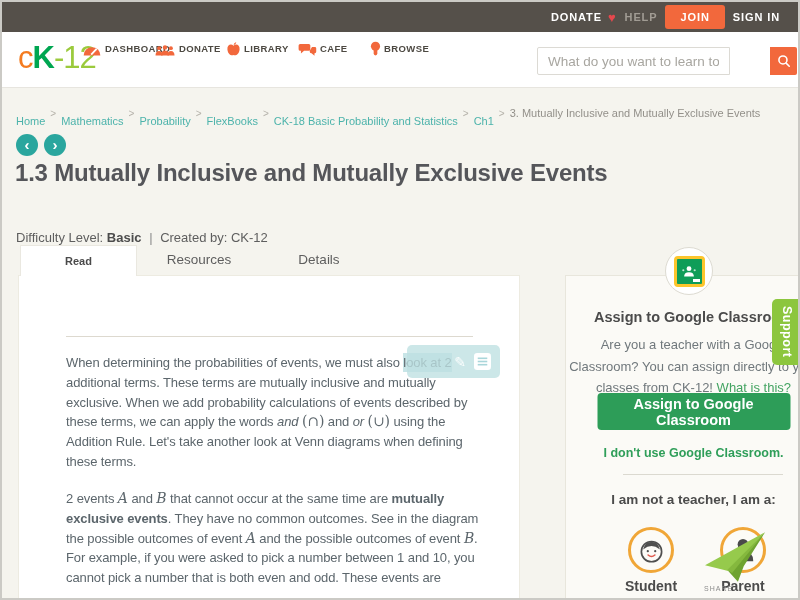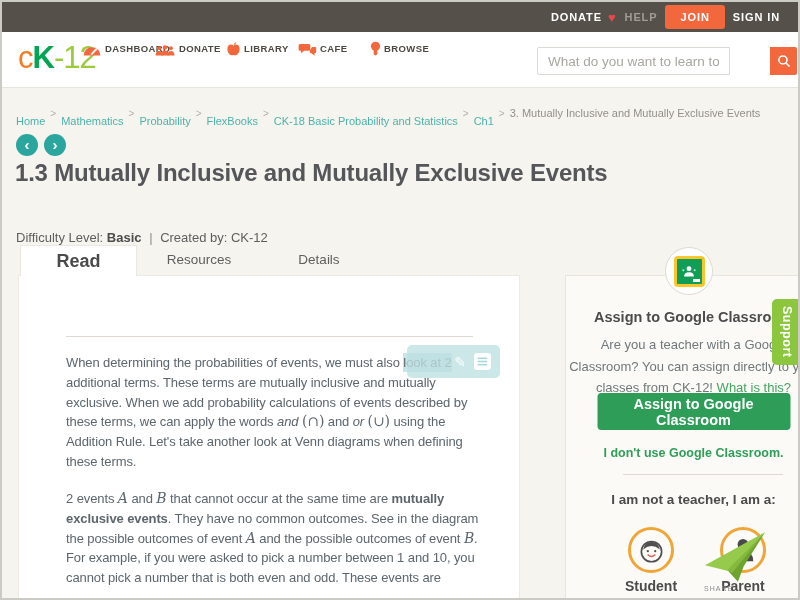--- a/index.html
+++ b/index.html
@@ -48,21 +48,21 @@
   .pager-prev { left:14px; } .pager-next { left:42px; }
   .page-title { position:absolute; left:13px; top:157px; font-size:24px; font-weight:bold;
                 color:#55565a; letter-spacing:-.2px; }
   .page-meta { position:absolute; left:14px; top:182px; font-size:13px; color:#5e5e5e;margin-top:46px; }
   .page-meta b { color:#4c4c4c; }
   .meta-sep { margin:0 4px; color:#8c8c8c; }
 
   
   .tab-read { position:absolute; left:18px; top:243px; width:117px; height:31px; background:#fff;
               border:1px solid #eae8e0; border-bottom:none; z-index:3; display:flex; align-items:center;
-              justify-content:center; font-size:18px; font-weight:bold; color:#4a4a4a; cursor:pointer; }
+              justify-content:center; font-size:11px; font-weight:bold; color:#4a4a4a; cursor:pointer; }
   .tab-plain { position:absolute; top:250px; width:100px; text-align:center; font-size:13.5px;
                color:#5e5e5e; cursor:pointer; }
   .tab-resources { left:147px; } .tab-details { left:267px; }
 
   
   .content-panel { position:absolute; left:16px; top:273px; width:502px; height:327px; background:#fff;
                    border:1px solid #edebe1; z-index:2; }
   .content-divider { position:absolute; left:47px; right:46px; top:60px; border-top:1px solid #ddd9cf; }
   .prose { position:absolute; left:47px; width:450px; font-size:13px; letter-spacing:-.1px; color:#5c666c; }
   .prose-1 { top:77px; } .prose-2 { top:213px; }

